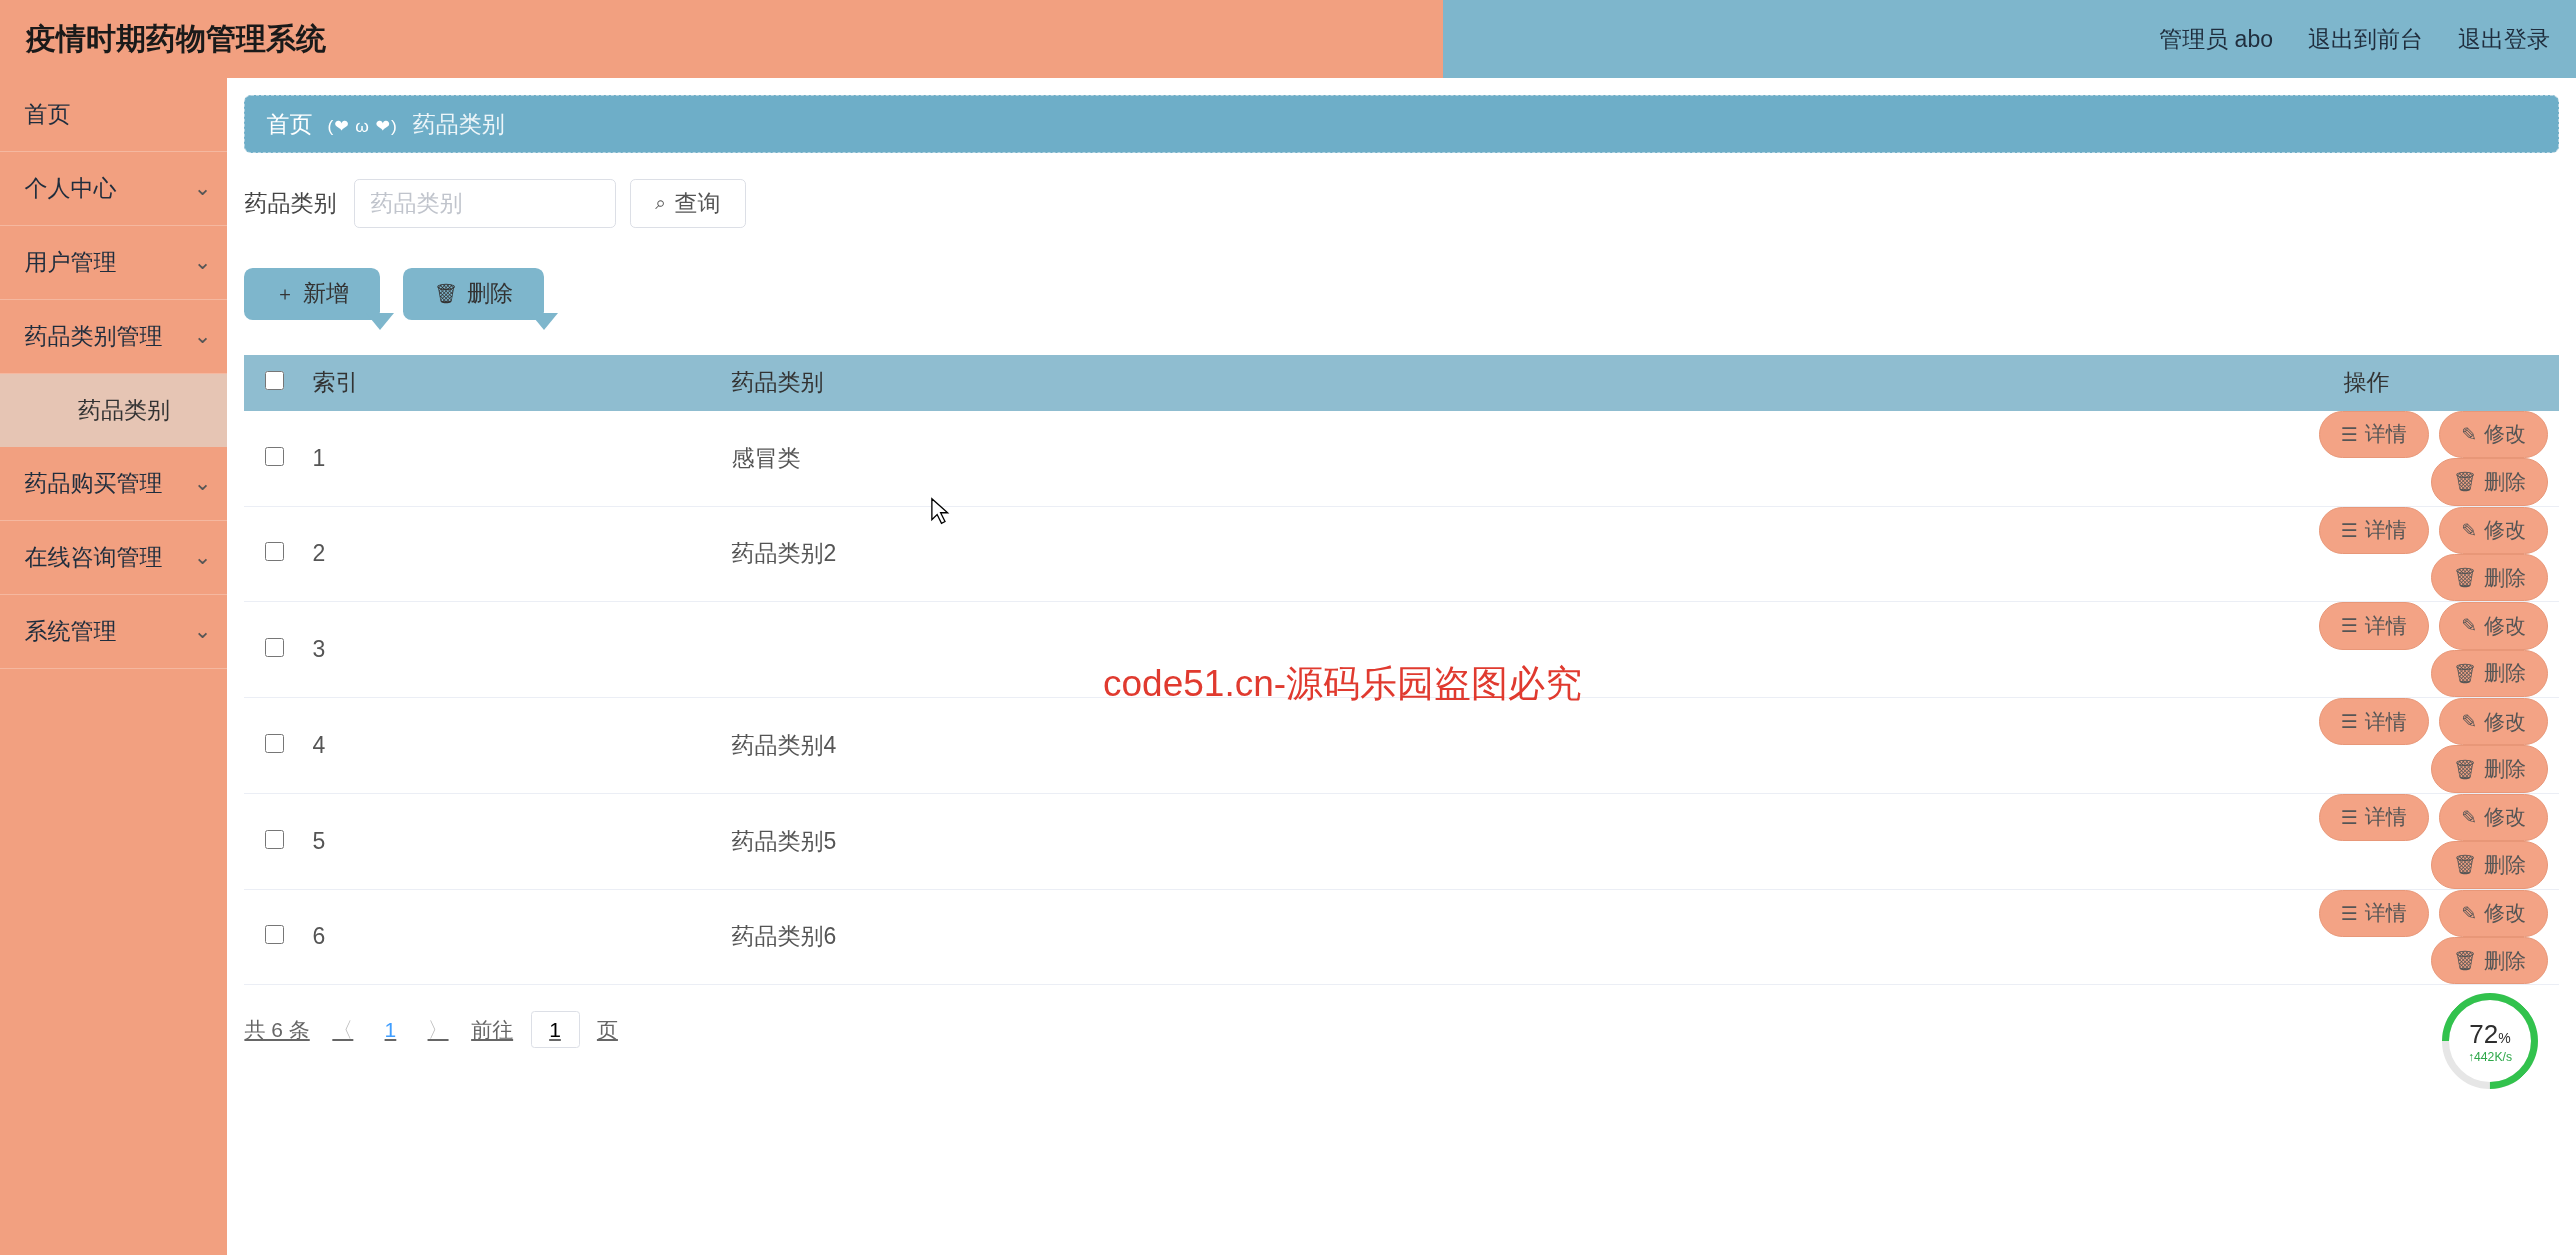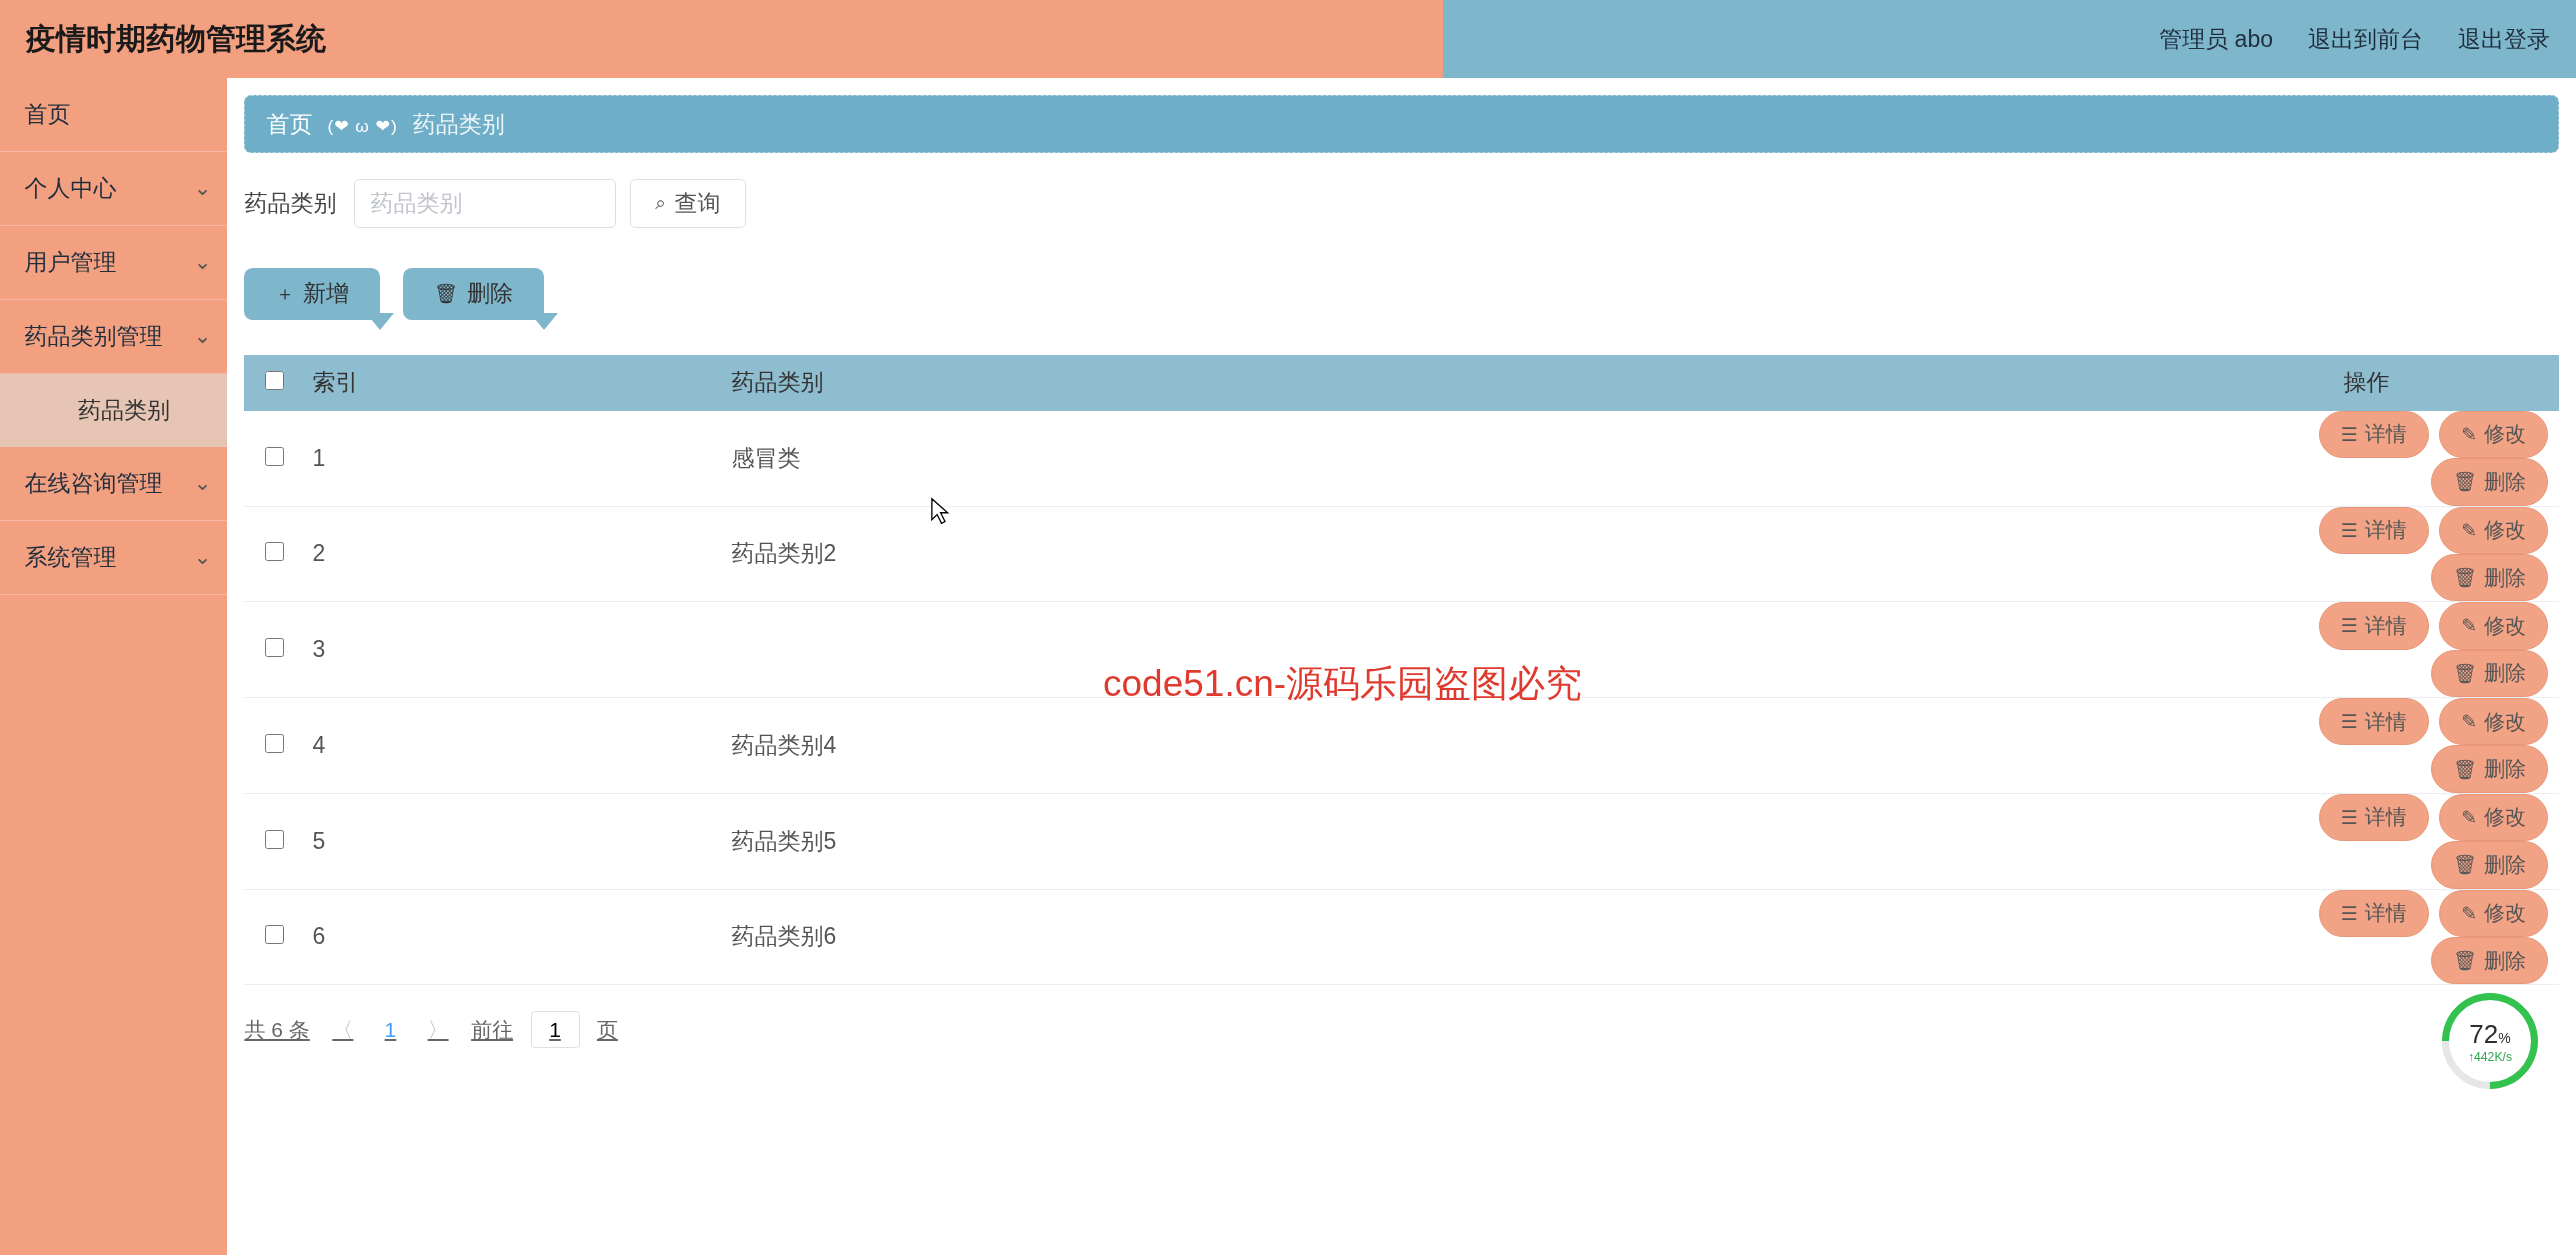--- a/index.html
+++ b/index.html
@@ -74,20 +74,21 @@
     <span>退出登录</span>
   </div>
 </div>
 
 <div class="sidebar">
   <div class="item"><span>首页</span></div>
   <div class="item has-children"><span>个人中心</span></div>
   <div class="item has-children"><span>用户管理</span></div>
   <div class="item has-children"><span>药品类别管理</span></div>
   <div class="subitem"><span>药品类别</span></div>
+  <div class="item has-children"><span>药品购买管理</span></div>
   <div class="item has-children"><span>在线咨询管理</span></div>
   <div class="item has-children"><span>系统管理</span></div>
 </div>
 
 <div class="content">
   <div class="breadcrumb">
     <span class="home">首页</span>
     <span class="divider">(❤ ω ❤)</span>
     <span>药品类别</span>
   </div>

